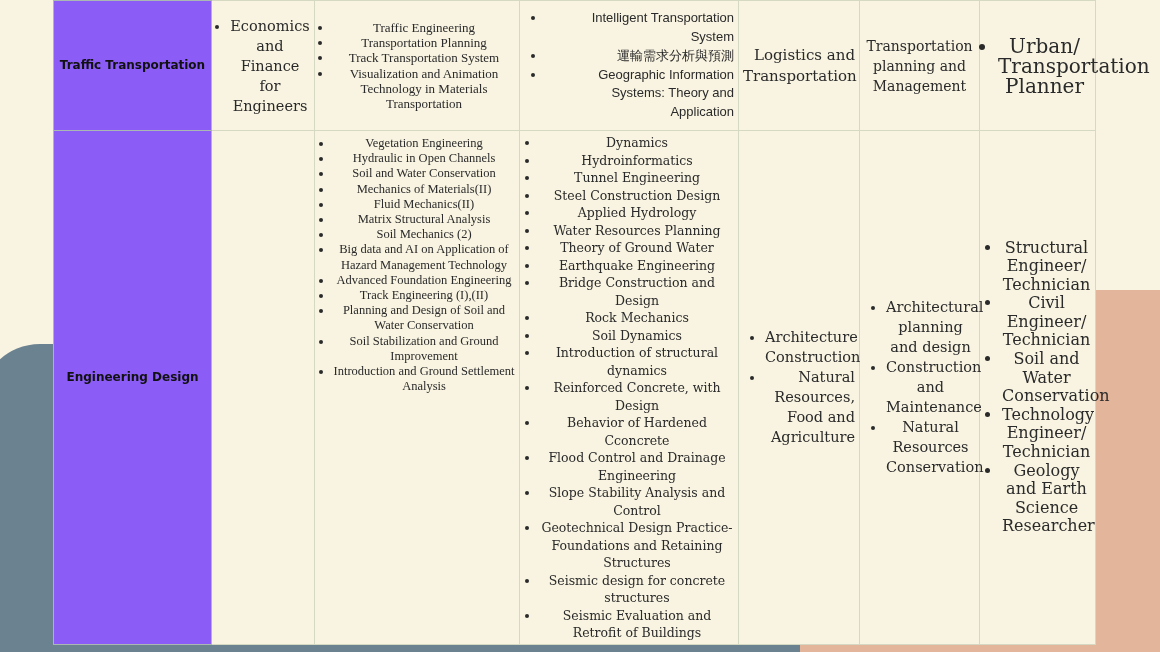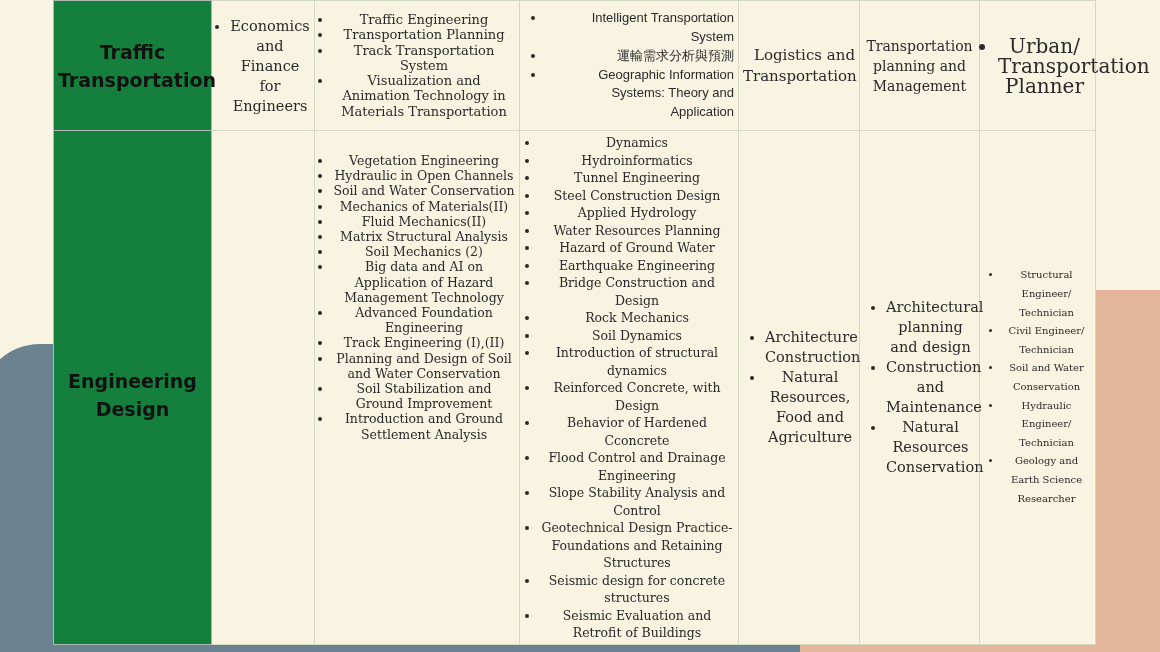--- a/index.html
+++ b/index.html
@@ -27,39 +27,39 @@
   }
   table {
     position:absolute; left:53px; top:0; width:1042px; height:623px;
     border-collapse:collapse; table-layout:fixed;
   }
   td {
     border:1px solid #d6d9c2; vertical-align:middle; text-align:center;
     background:#f8f4e1; padding:2px 4px; font-size:12.5px; line-height:15px;
   }
   td.head {
-    background:#15803d; font-family:"DejaVu Sans", sans-serif;
-    font-weight:bold; font-size:19px; line-height:28px; color:#111;
+    background:#8b5cf6; font-family:"DejaVu Sans", sans-serif;
+    font-weight:bold; font-size:12px; line-height:21px; color:#111;
     border-color:#a9b8b3;
   }
   td.head.top { vertical-align:middle; }
   td.head.bottom { vertical-align:top; padding-top:236px; }
   ul { margin:0; padding:0 0 0 10px; text-align:center; }
   ul li { margin:0; padding:0; }
-  ul.compact li { line-height:15.2px; }
+  ul.compact li { line-height:15.2px;font-family:Liberation Serif, serif; }
   ul.wide li { line-height:17.5px; }
   ul.sans { text-align:right; font-family:"Liberation Sans", sans-serif; font-size:13px; line-height:18.8px; padding-left:22px; }
   ul.sans li { line-height:18.8px; }
   .plain { text-align:right; font-size:15px; line-height:21px; }
   .plain2 { text-align:center; font-size:14px; line-height:20px; }
-  ul.left-big { text-align:center; padding-left:22px; font-size:14.5px; line-height:20px; }
+  ul.left-big { text-align:right; padding-left:22px; font-size:14.5px; line-height:20px; }
   ul.left-big li { line-height:20px; }
   ul.center-big { padding-left:22px; font-size:14.5px; line-height:20px; }
   ul.center-big li { line-height:20px; }
-  ul.career { padding-left:18px; font-size:10px; line-height:18.6px; }
+  ul.career { padding-left:18px; font-size:16px; line-height:18.6px; }
   ul.career li { line-height:18.6px; }
 </style>
 </head>
 <body>
 
 <div class="blob-left"></div>
 <div class="blob-bottom"></div>
 <div class="blob-peach"></div>
 <div class="blob-peach-bottom"></div>
 
@@ -108,21 +108,21 @@
       <ul class="center-big" style="font-size:20px;line-height:21px;padding-left:14px">
         <li>Urban/ Transportation Planner</li>
       </ul>
     </td>
   </tr>
   <tr>
     <td class="head bottom">
       <span>Engineering Design</span>
     </td>
     <td></td>
-    <td style="vertical-align:top;padding-top:22px">
+    <td style="vertical-align:top;padding-top:5px">
       <ul class="compact" style="font-size:12.5px;padding-left:14px">
         <li>Vegetation Engineering</li>
         <li>Hydraulic in Open Channels</li>
         <li>Soil and Water Conservation</li>
         <li>Mechanics of Materials(II)</li>
         <li>Fluid Mechanics(II)</li>
         <li>Matrix Structural Analysis</li>
         <li>Soil Mechanics (2)</li>
         <li>Big data and AI on Application of Hazard Management Technology</li>
         <li>Advanced Foundation Engineering</li>
@@ -133,21 +133,21 @@
       </ul>
     </td>
     <td style="vertical-align:top;padding-top:3px">
       <ul class="wide" style="font-size:12.5px;padding-left:16px">
         <li>Dynamics</li>
         <li>Hydroinformatics</li>
         <li>Tunnel Engineering</li>
         <li>Steel Construction Design</li>
         <li>Applied Hydrology</li>
         <li>Water Resources Planning</li>
-        <li>Hazard of Ground Water</li>
+        <li>Theory of Ground Water</li>
         <li>Earthquake Engineering</li>
         <li>Bridge Construction and Design</li>
         <li>Rock Mechanics</li>
         <li>Soil Dynamics</li>
         <li>Introduction of structural dynamics</li>
         <li>Reinforced Concrete, with Design</li>
         <li>Behavior of Hardened Cconcrete</li>
         <li>Flood Control and Drainage Engineering</li>
         <li>Slope Stability Analysis and Control</li>
         <li>Geotechnical Design Practice-Foundations and Retaining Structures</li>
@@ -166,19 +166,19 @@
         <li>Architectural planning and design</li>
         <li>Construction and Maintenance</li>
         <li>Natural Resources Conservation</li>
       </ul>
     </td>
     <td>
       <ul class="career">
         <li>Structural Engineer/ Technician</li>
         <li>Civil Engineer/ Technician</li>
         <li>Soil and Water Conservation</li>
-        <li>Hydraulic Engineer/ Technician</li>
+        <li>Technology Engineer/ Technician</li>
         <li>Geology and Earth Science Researcher</li>
       </ul>
     </td>
   </tr>
 </tbody>
   </table>
 
 </body></html>

